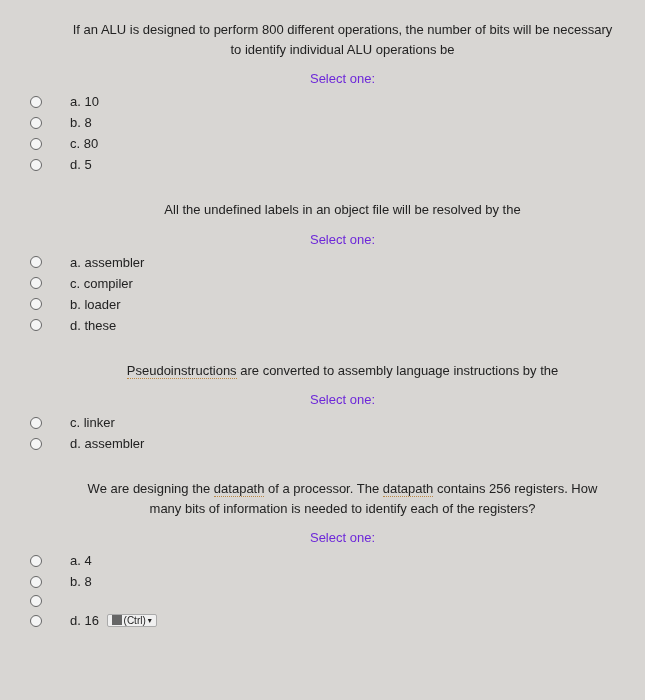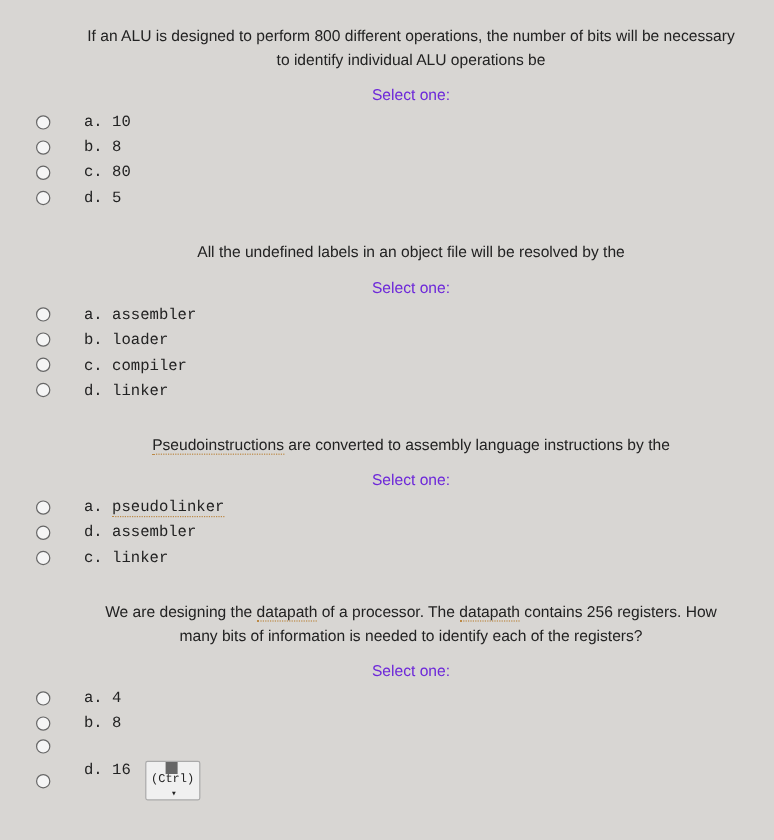--- a/index.html
+++ b/index.html
@@ -32,21 +32,20 @@
     }
     .select-label {
       color: #6d28d9;
       margin-bottom: 8px;
     }
     .option-row {
       display: flex;
       align-items: center;
       margin-bottom: 6px;
       margin-left: -40px;
-      font-family: Liberation Mono, monospace;
     }
     .radio {
       width: 12px;
       height: 12px;
       border: 1px solid #666;
       border-radius: 50%;
       background: #f5f5f5;
       margin-right: 28px;
       flex-shrink: 0;
     }
@@ -59,21 +58,20 @@
     }
     .ctrl-tag {
       display: inline-flex;
       align-items: center;
       font-size: 10px;
       background: #f0f0f0;
       border: 1px solid #aaa;
       padding: 0 4px;
       margin-left: 4px;
       border-radius: 2px;
-      flex-direction: column;
     }
     .ctrl-icon {
       width: 10px;
       height: 10px;
       background: #666;
       display: inline-block;
       margin-right: 2px;
     }
     .arrow-down {
       display: inline-block;
@@ -109,48 +107,44 @@
 
   <div class="question-block">
     <div class="question-text">All the undefined labels in an object file will be resolved by the</div>
     <div class="select-label">Select one:</div>
     <div class="option-row">
       <span class="radio"></span>
       <span class="option-text">a. assembler</span>
     </div>
     <div class="option-row">
       <span class="radio"></span>
+      <span class="option-text">c. compiler</span>
+    </div>
+    <div class="option-row">
+      <span class="radio"></span>
       <span class="option-text">b. loader</span>
     </div>
     <div class="option-row">
       <span class="radio"></span>
-      <span class="option-text">c. compiler</span>
-    </div>
-    <div class="option-row">
-      <span class="radio"></span>
-      <span class="option-text">d. linker</span>
+      <span class="option-text">d. these</span>
     </div>
   </div>
 
   <div class="question-block">
     <div class="question-text">
       <span class="dotted-underline">Pseudoinstructions</span><span> are converted to assembly language instructions by the</span>
     </div>
     <div class="select-label">Select one:</div>
     <div class="option-row">
       <span class="radio"></span>
-      <span class="option-text"><span>a. </span><span class="dotted-underline">pseudolinker</span></span>
+      <span class="option-text">c. linker</span>
     </div>
     <div class="option-row">
       <span class="radio"></span>
       <span class="option-text">d. assembler</span>
-    </div>
-    <div class="option-row">
-      <span class="radio"></span>
-      <span class="option-text">c. linker</span>
     </div>
   </div>
 
   <div class="question-block">
     <div class="question-text">
       <span>We are designing the </span><span class="dotted-underline">datapath</span><span> of a processor. The </span><span class="dotted-underline">datapath</span><span> contains 256 registers. How many bits of information is needed to identify each of the registers?</span>
     </div>
     <div class="select-label">Select one:</div>
     <div class="option-row">
       <span class="radio"></span>

